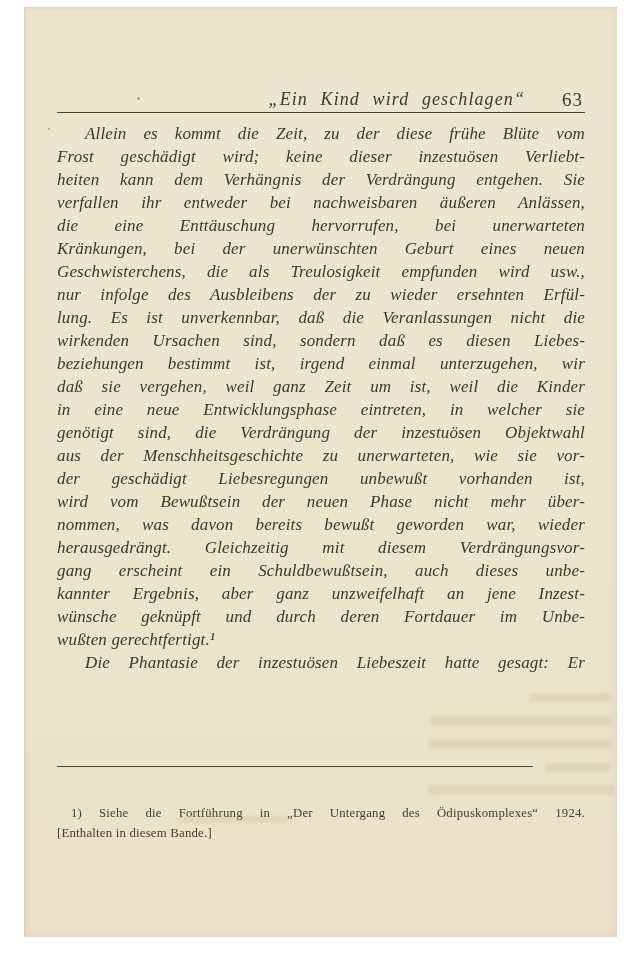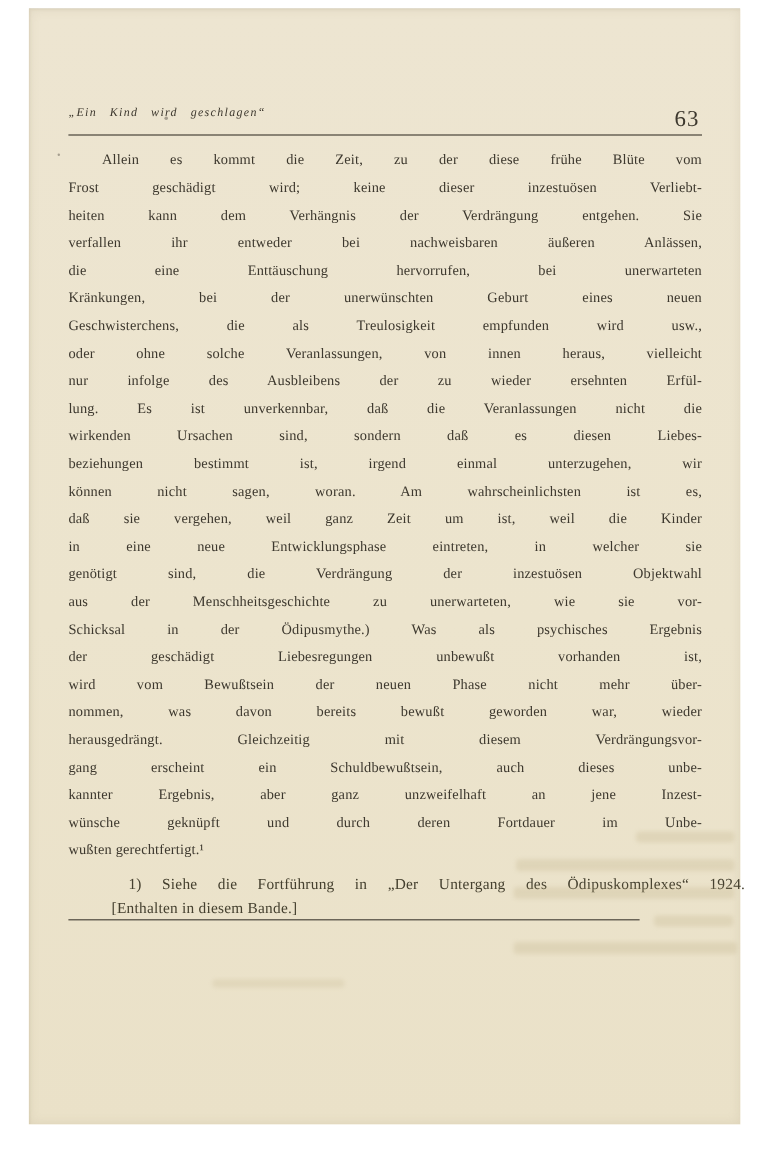--- a/index.html
+++ b/index.html
@@ -19,23 +19,23 @@
   }
   .header-row {
     position: absolute;
     left: 33px; top: 82px;
     width: 528px; height: 22px;
     color: #3d382e;
   }
   .running-title {
     position: absolute;
     left: 0; right: 60px;
-    text-align: left;
+    text-align: right;
     font-style: italic;
-    font-size: 10px;
+    font-size: 18px;
     letter-spacing: 1.1px;
     word-spacing: 7px;
     white-space: nowrap;
   }
   .page-number {
     position: absolute;
     right: 2px; top: 0;
     font-size: 19px;
     letter-spacing: 1px;
   }
@@ -43,45 +43,45 @@
     position: absolute;
     left: 33px; top: 105px;
     width: 528px; height: 1.4px;
     background: #4a443a;
   }
   .body-text {
     position: absolute;
     left: 33px; top: 115px;
     width: 528px;
     color: #3d382e;
-    font-size: 12px;
+    font-size: 17px;
+    font-style: italic;
   }
   .body-text .line {
     height: 23px;
     line-height: 23px;
     text-align: justify;
     text-align-last: justify;
     letter-spacing: 0.15px;
     white-space: normal;
   }
   .line.indent { text-indent: 28px; }
   .line.endline { text-align-last: left; }
   .footnote-rule {
     position: absolute;
     left: 33px; top: 759px;
     width: 476px; height: 1.2px;
     background: #4c463c;
   }
   .footnote {
     position: absolute;
-    left: 33px; top: 720px;
+    left: 33px; top: 796px;
     width: 528px;
     color: #45402f;
     font-size: 12.8px;
-    margin-left: 36px;
   }
   .footnote .line {
     height: 20px;
     line-height: 20px;
     text-align: justify;
     text-align-last: justify;
     letter-spacing: 0.2px;
   }
   .footnote .line.indent { text-indent: 14px; }
   .footnote .line.endline { text-align-last: left; }
@@ -115,39 +115,39 @@
 
   <div class="body-text">
       <div>
         <div class="line indent">Allein es kommt die Zeit, zu der diese frühe Blüte vom</div>
         <div class="line">Frost geschädigt wird; keine dieser inzestuösen Verliebt-</div>
         <div class="line">heiten kann dem Verhängnis der Verdrängung entgehen. Sie</div>
         <div class="line">verfallen ihr entweder bei nachweisbaren äußeren Anlässen,</div>
         <div class="line">die eine Enttäuschung hervorrufen, bei unerwarteten</div>
         <div class="line">Kränkungen, bei der unerwünschten Geburt eines neuen</div>
         <div class="line">Geschwisterchens, die als Treulosigkeit empfunden wird usw.,</div>
-        <div class="line">oder ohne solche Veranlassungen, von innen heraus, vielleicht</div>
         <div class="line">nur infolge des Ausbleibens der zu wieder ersehnten Erfül-</div>
         <div class="line">lung. Es ist unverkennbar, daß die Veranlassungen nicht die</div>
         <div class="line">wirkenden Ursachen sind, sondern daß es diesen Liebes-</div>
         <div class="line">beziehungen bestimmt ist, irgend einmal unterzugehen, wir</div>
-        <div class="line">können nicht sagen, woran. Am wahrscheinlichsten ist es,</div>
         <div class="line">daß sie vergehen, weil ganz Zeit um ist, weil die Kinder</div>
         <div class="line">in eine neue Entwicklungsphase eintreten, in welcher sie</div>
         <div class="line">genötigt sind, die Verdrängung der inzestuösen Objektwahl</div>
         <div class="line">aus der Menschheitsgeschichte zu unerwarteten, wie sie vor-</div>
-        <div class="line">Schicksal in der Ödipusmythe.) Was als psychisches Ergebnis</div>
         <div class="line">der geschädigt Liebesregungen unbewußt vorhanden ist,</div>
         <div class="line">wird vom Bewußtsein der neuen Phase nicht mehr über-</div>
         <div class="line">nommen, was davon bereits bewußt geworden war, wieder</div>
         <div class="line">herausgedrängt. Gleichzeitig mit diesem Verdrängungsvor-</div>
         <div class="line">gang erscheint ein Schuldbewußtsein, auch dieses unbe-</div>
         <div class="line">kannter Ergebnis, aber ganz unzweifelhaft an jene Inzest-</div>
         <div class="line">wünsche geknüpft und durch deren Fortdauer im Unbe-</div>
         <div class="line endline">wußten gerechtfertigt.¹</div>
+      </div>
+      <div>
+        <div class="line indent">Die Phantasie der inzestuösen Liebeszeit hatte gesagt: Er</div>
       </div>
     </div>
 
   <div class="footnote-rule"></div>
 
   <div class="footnote">
       <div class="line indent">1) Siehe die Fortführung in „Der Untergang des Ödipuskomplexes“ 1924.</div>
       <div class="line endline">[Enthalten in diesem Bande.]</div>
     </div>
 

